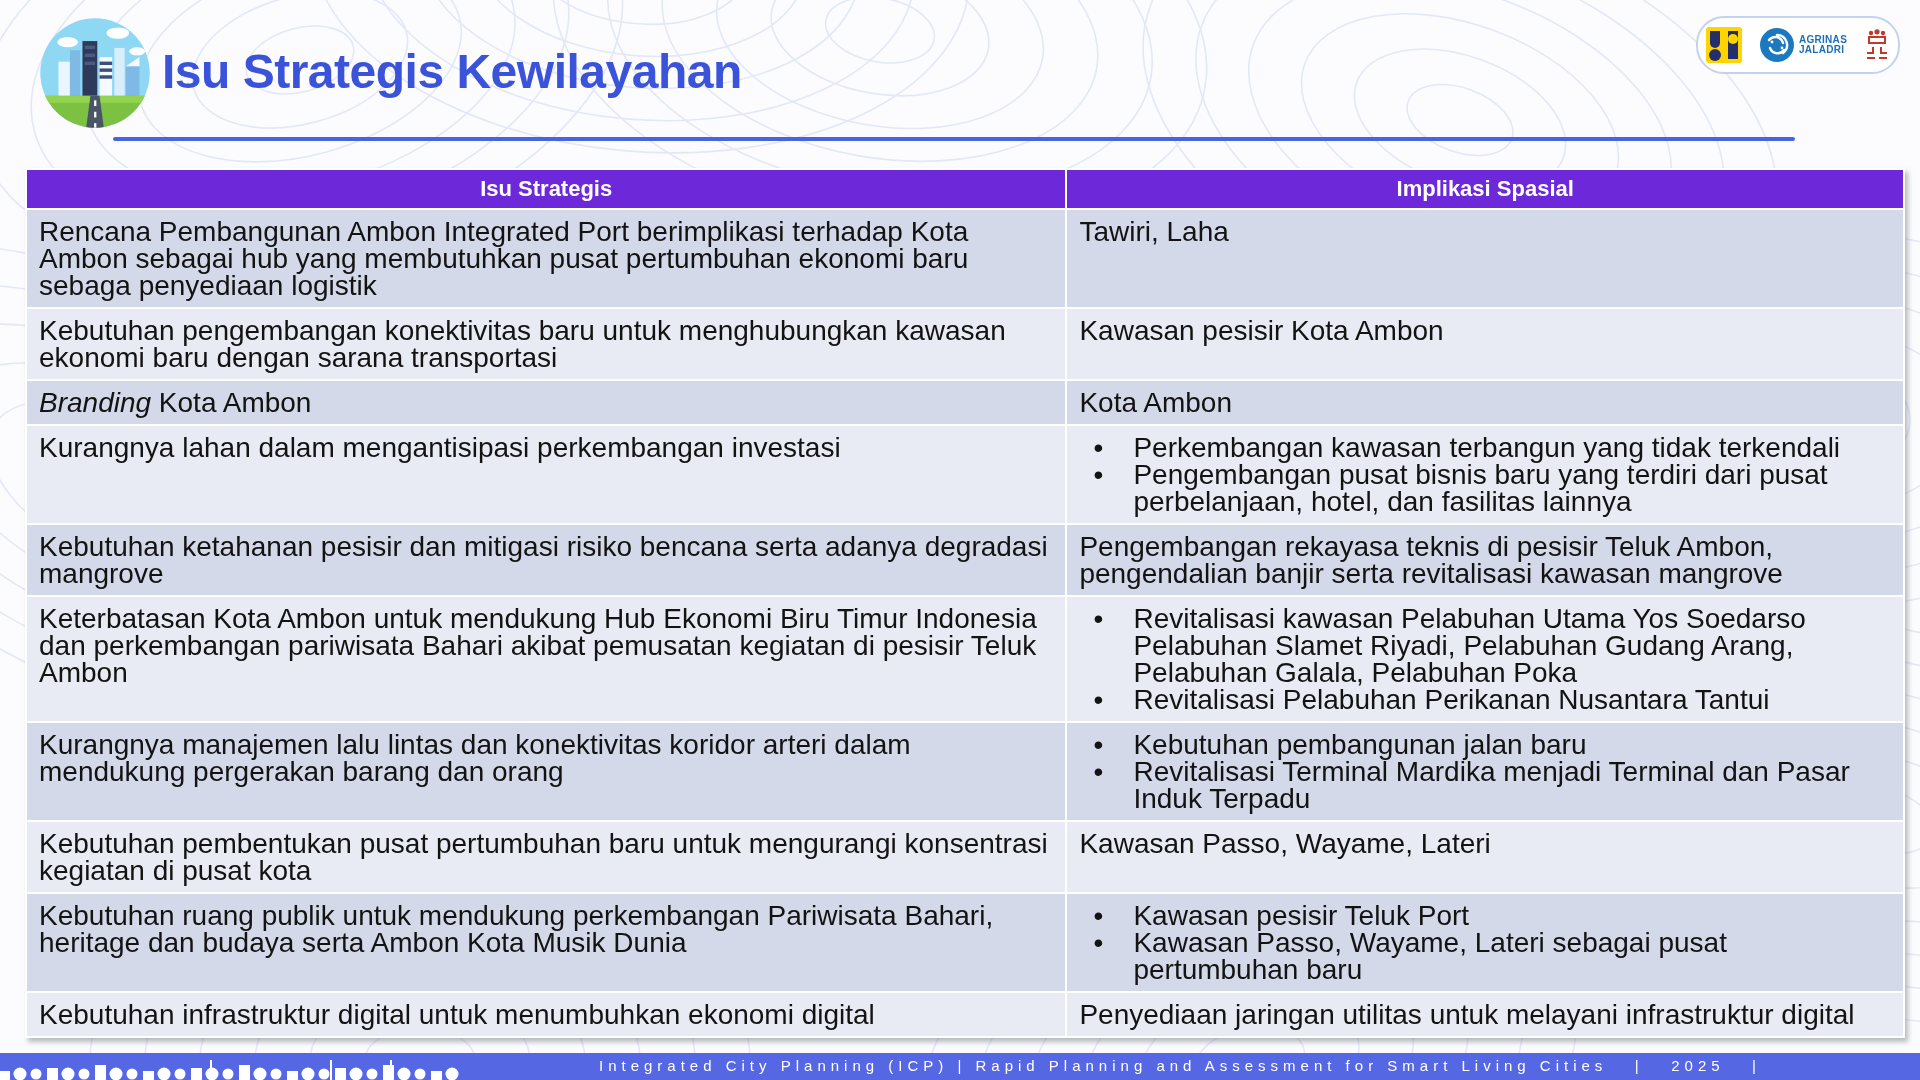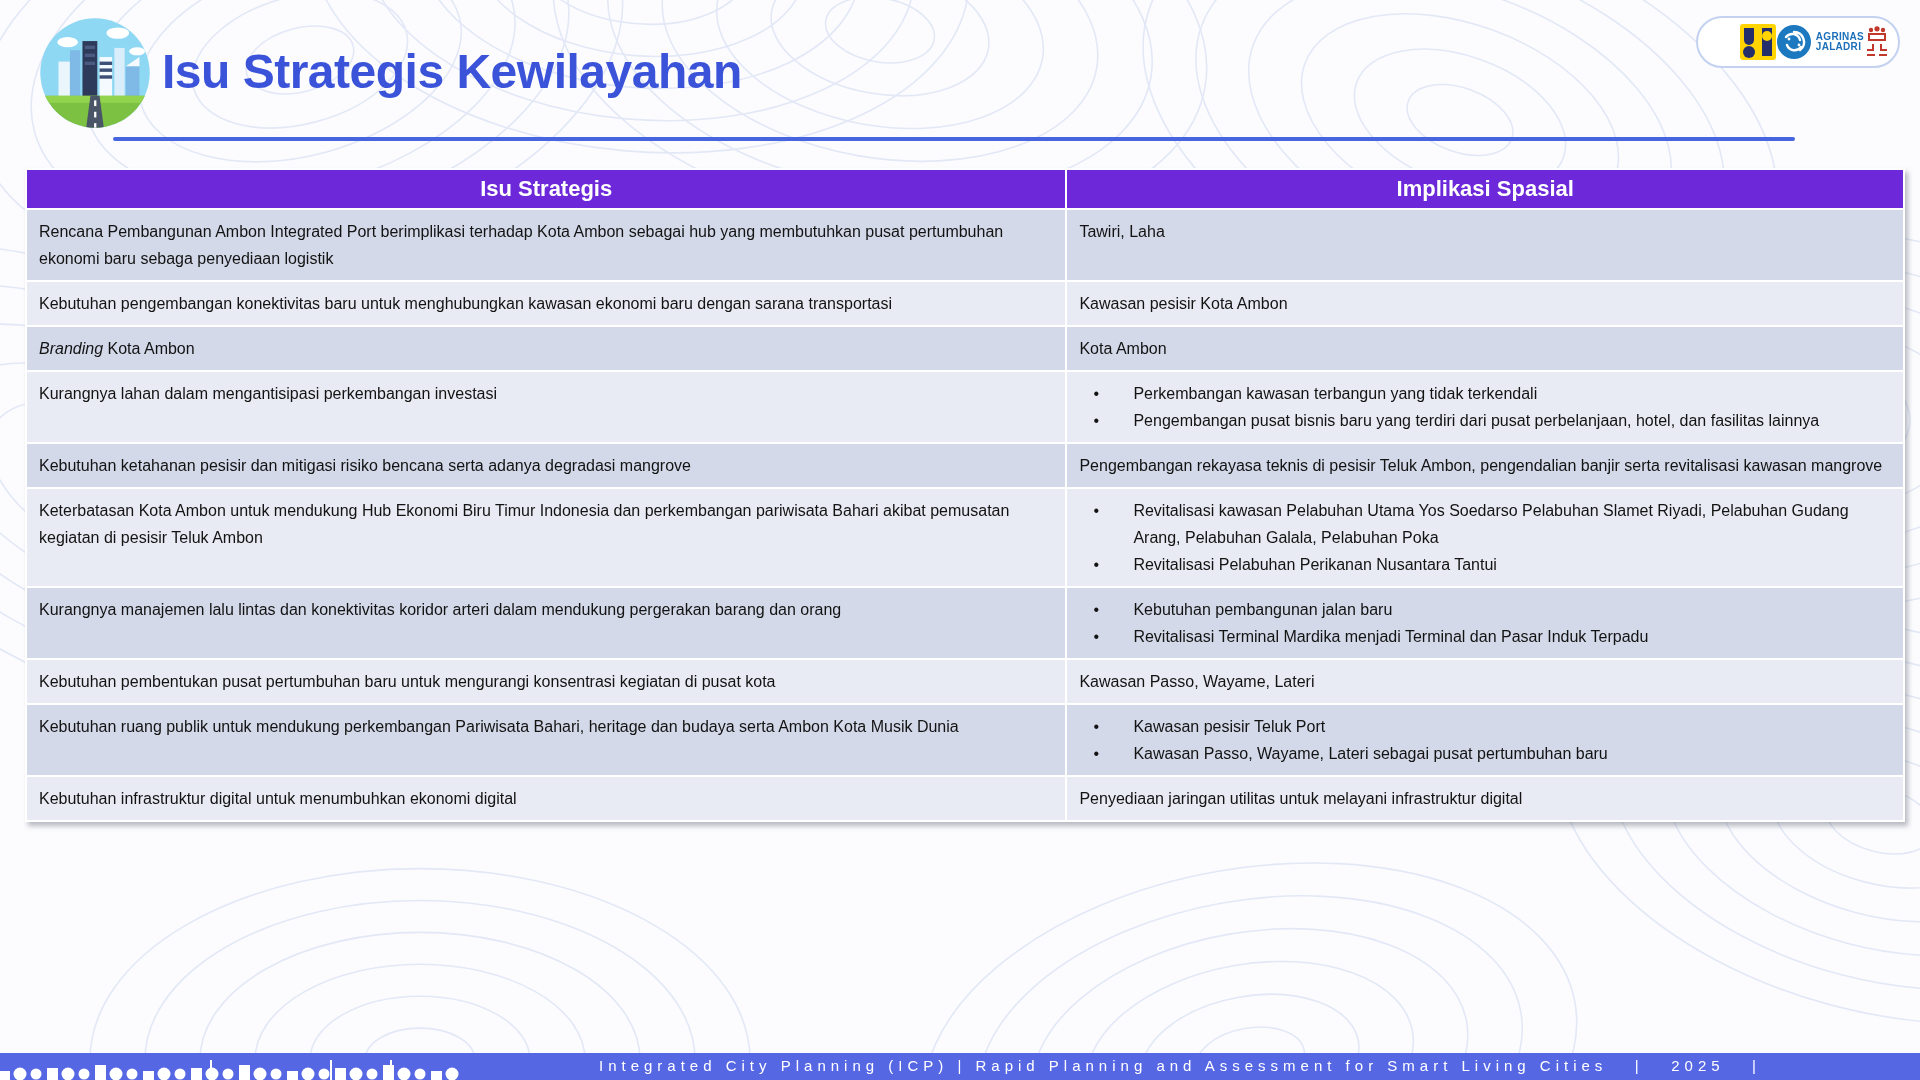--- a/index.html
+++ b/index.html
@@ -13,39 +13,39 @@
 
   
   .title-icon{position:absolute;left:38px;top:16px;width:114px;height:114px;z-index:2;}
   .page-title{
     position:absolute;left:162px;top:44px;z-index:2;
     font-size:48px;font-weight:bold;color:#3A53D9;letter-spacing:-0.5px;
   }
   .title-rule{position:absolute;left:113px;top:137px;width:1682px;height:4px;background:#4765DF;border-radius:2px;z-index:2;}
 
   .logo-pill{
-    position:absolute;right:20px;top:16px;width:204px;height:52px;z-index:2;
+    position:absolute;right:20px;top:16px;width:204px;height:58px;z-index:2;
     background:#fff;border:2px solid #C3D2F0;border-radius:28px;
-    display:flex;align-items:center;justify-content:flex-end;padding:0 8px;box-sizing:border-box;
+    display:flex;align-items:center;justify-content:space-between;padding:0 8px;box-sizing:border-box;
   }
   .agrinas-wrap{display:flex;align-items:center;gap:4px;}
   .agrinas-text{font-size:10px;font-weight:bold;color:#1C6FB8;line-height:1.05;letter-spacing:0.3px;}
 
   
   .table-wrap{
     position:absolute;left:25px;top:168px;width:1880px;z-index:1;
     box-shadow:3px 4px 5px rgba(100,105,120,0.45);
   }
   table{width:100%;border-collapse:collapse;table-layout:fixed;}
   th{
     background:#6d28d9;color:#fff;font-size:22px;font-weight:bold;
     text-align:center;padding:6px 4px;border:2px solid #fff;
   }
   td{
-    font-size:16px;color:#131313;line-height:27px;
+    font-size:28px;color:#131313;line-height:27px;
     padding:8px 12px;vertical-align:top;border:2px solid #fff;
   }
   tbody tr:nth-child(odd) td{background:#D3D9E9;}
   tbody tr:nth-child(even) td{background:#E9EBF4;}
   .bullet-item{display:flex;padding-left:14px;}
   .bullet-marker{flex:0 0 40px;}
 
   
   .footer-bar{
     position:absolute;left:0;bottom:0;width:1920px;height:27px;

